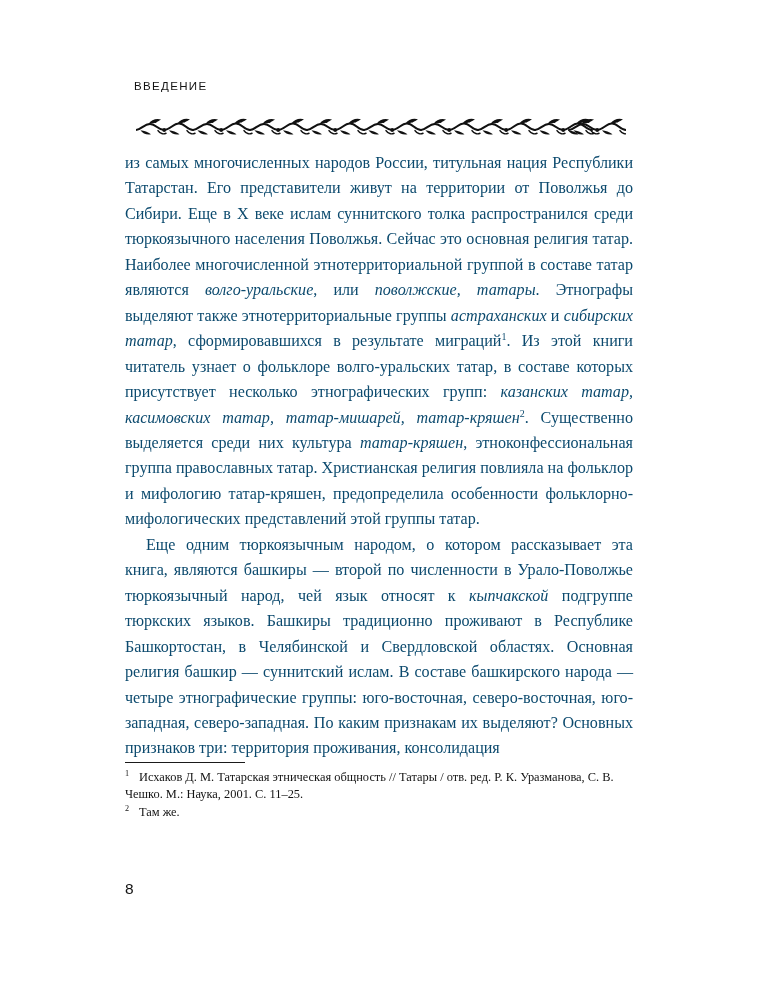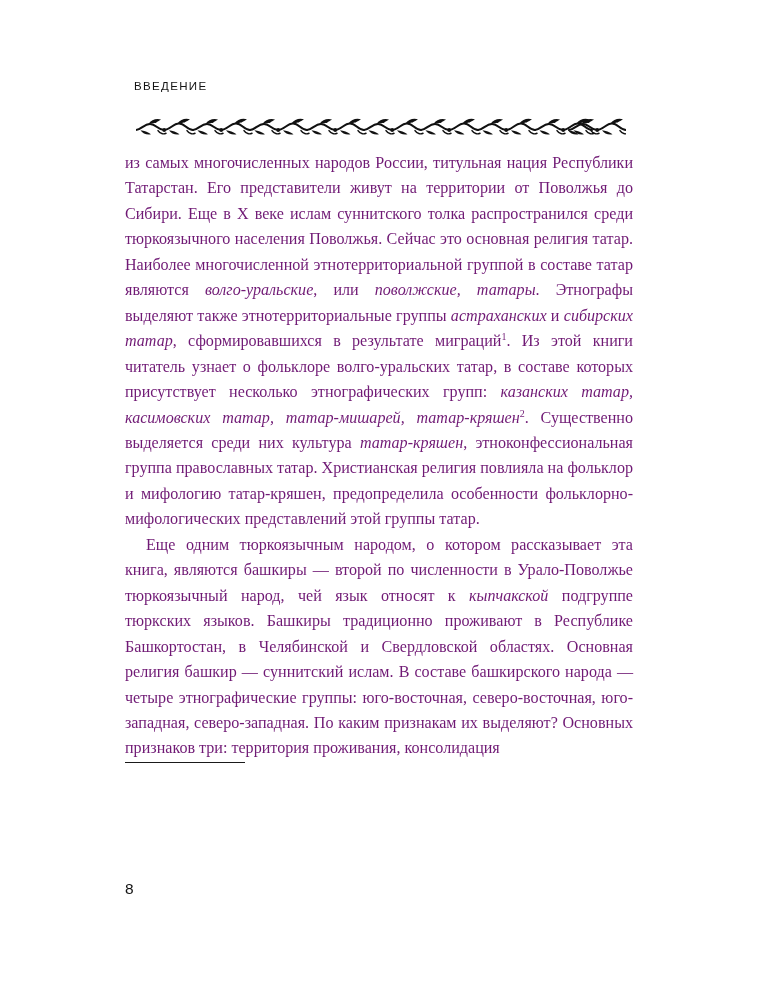--- a/index.html
+++ b/index.html
@@ -51,21 +51,21 @@
   
   .textblock {
     position: absolute;
     left: 125px;
     top: 150px;
     width: 508px;
     font-size: 16.1px;
     line-height: 25.45px;
     text-align: justify;
     text-justify: inter-word;
-    color: #701a75;
+    color: #0c4a6e;
     hyphens: none;
   }
   .textblock p {
     margin: 0;
     text-indent: 0;
   }
   .textblock p.indent {
     text-indent: 21px;
   }
   .textblock i, .textblock em {
@@ -164,16 +164,24 @@
     </svg>
   </div>
 
   <div class="textblock">
     <p class="para"><span>из самых многочисленных народов России, титульная нация Республики Татарстан. Его представители живут на территории от Поволжья до Сибири. Еще в X веке ислам суннитского толка распространился среди тюркоязычного населения Поволжья. Сейчас это основная религия татар. Наиболее многочисленной этнотерриториальной группой в составе татар являются </span><i>волго-уральские</i><span>, или </span><i>поволжские, татары</i><span>. Этнографы выделяют также этнотерриториальные группы </span><i>астраханских</i><span> и </span><i>сибирских татар</i><span>, сформировавшихся в результате миграций</span><sup class="fn">1</sup><span>. Из этой книги читатель узнает о фольклоре волго-уральских татар, в составе которых присутствует несколько этнографических групп: </span><i>казанских татар, касимовских татар, татар-мишарей, татар-кряшен</i><sup class="fn">2</sup><span>. Существенно выделяется среди них культура </span><i>татар-кряшен</i><span>, этноконфессиональная группа православных татар. Христианская религия повлияла на фольклор и мифологию татар-кряшен, предопределила особенности фольклорно-мифологических представлений этой группы татар.</span></p>
     <p class="para indent"><span>Еще одним тюркоязычным народом, о котором рассказывает эта книга, являются башкиры — второй по численности в Урало-Поволжье тюркоязычный народ, чей язык относят к </span><i>кыпчакской</i><span> подгруппе тюркских языков. Башкиры традиционно проживают в Республике Башкортостан, в Челябинской и Свердловской областях. Основная религия башкир — суннитский ислам. В составе башкирского народа — четыре этнографические группы: юго-восточная, северо-восточная, юго-западная, северо-западная. По каким признакам их выделяют? Основных признаков три: территория проживания, консолидация</span></p>
   </div>
 
   <div class="fn-rule"></div>
 
+  <div class="footnotes">
+    <p class="note">
+      <span class="marker">1</span><span class="note-body">Исхаков Д. М. Татарская этническая общность // Татары / отв. ред. Р. К. Уразманова, С. В. Чешко. М.: Наука, 2001. С. 11–25.</span>
+    </p>
+    <p class="note">
+      <span class="marker">2</span><span class="note-body">Там же.</span>
+    </p>
+  </div>
 
   <div class="folio">8</div>
 
 </div>
 
 </body></html>

